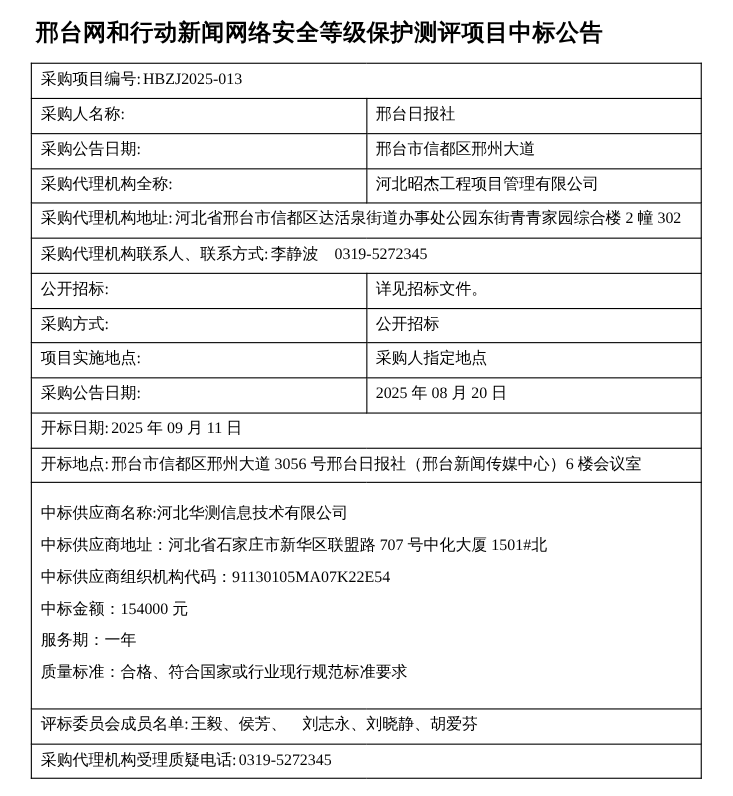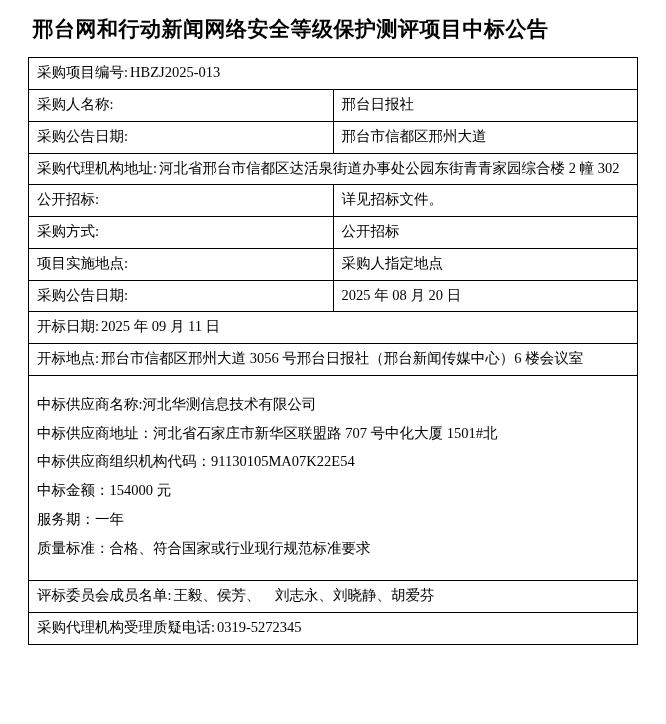--- a/index.html
+++ b/index.html
@@ -96,22 +96,31 @@
       </tr>
       <tr>
         <td class="label">采购人名称:</td>
         <td class="full">邢台日报社</td>
       </tr>
       <tr>
         <td class="label">采购公告日期:</td>
         <td class="full">邢台市信都区邢州大道</td>
       </tr>
       <tr>
+        <td class="label" style="width:148px;">采购代理机构全称:</td>
+        <td class="full">河北昭杰工程项目管理有限公司</td>
+      </tr>
+      <tr>
         <td class="full row-tall" colspan="2">
           <span>采购代理机构地址:</span><span class="inline-val">河北省邢台市信都区达活泉街道办事处公园东街青青家园综合楼 2 幢 302</span>
+        </td>
+      </tr>
+      <tr>
+        <td class="full" colspan="2">
+          <span>采购代理机构联系人、联系方式:</span><span class="inline-val">李静波　0319-5272345</span>
         </td>
       </tr>
       <tr>
         <td class="label">公开招标:</td>
         <td class="full">详见招标文件。</td>
       </tr>
       <tr>
         <td class="label">采购方式:</td>
         <td class="full">公开招标</td>
       </tr>

